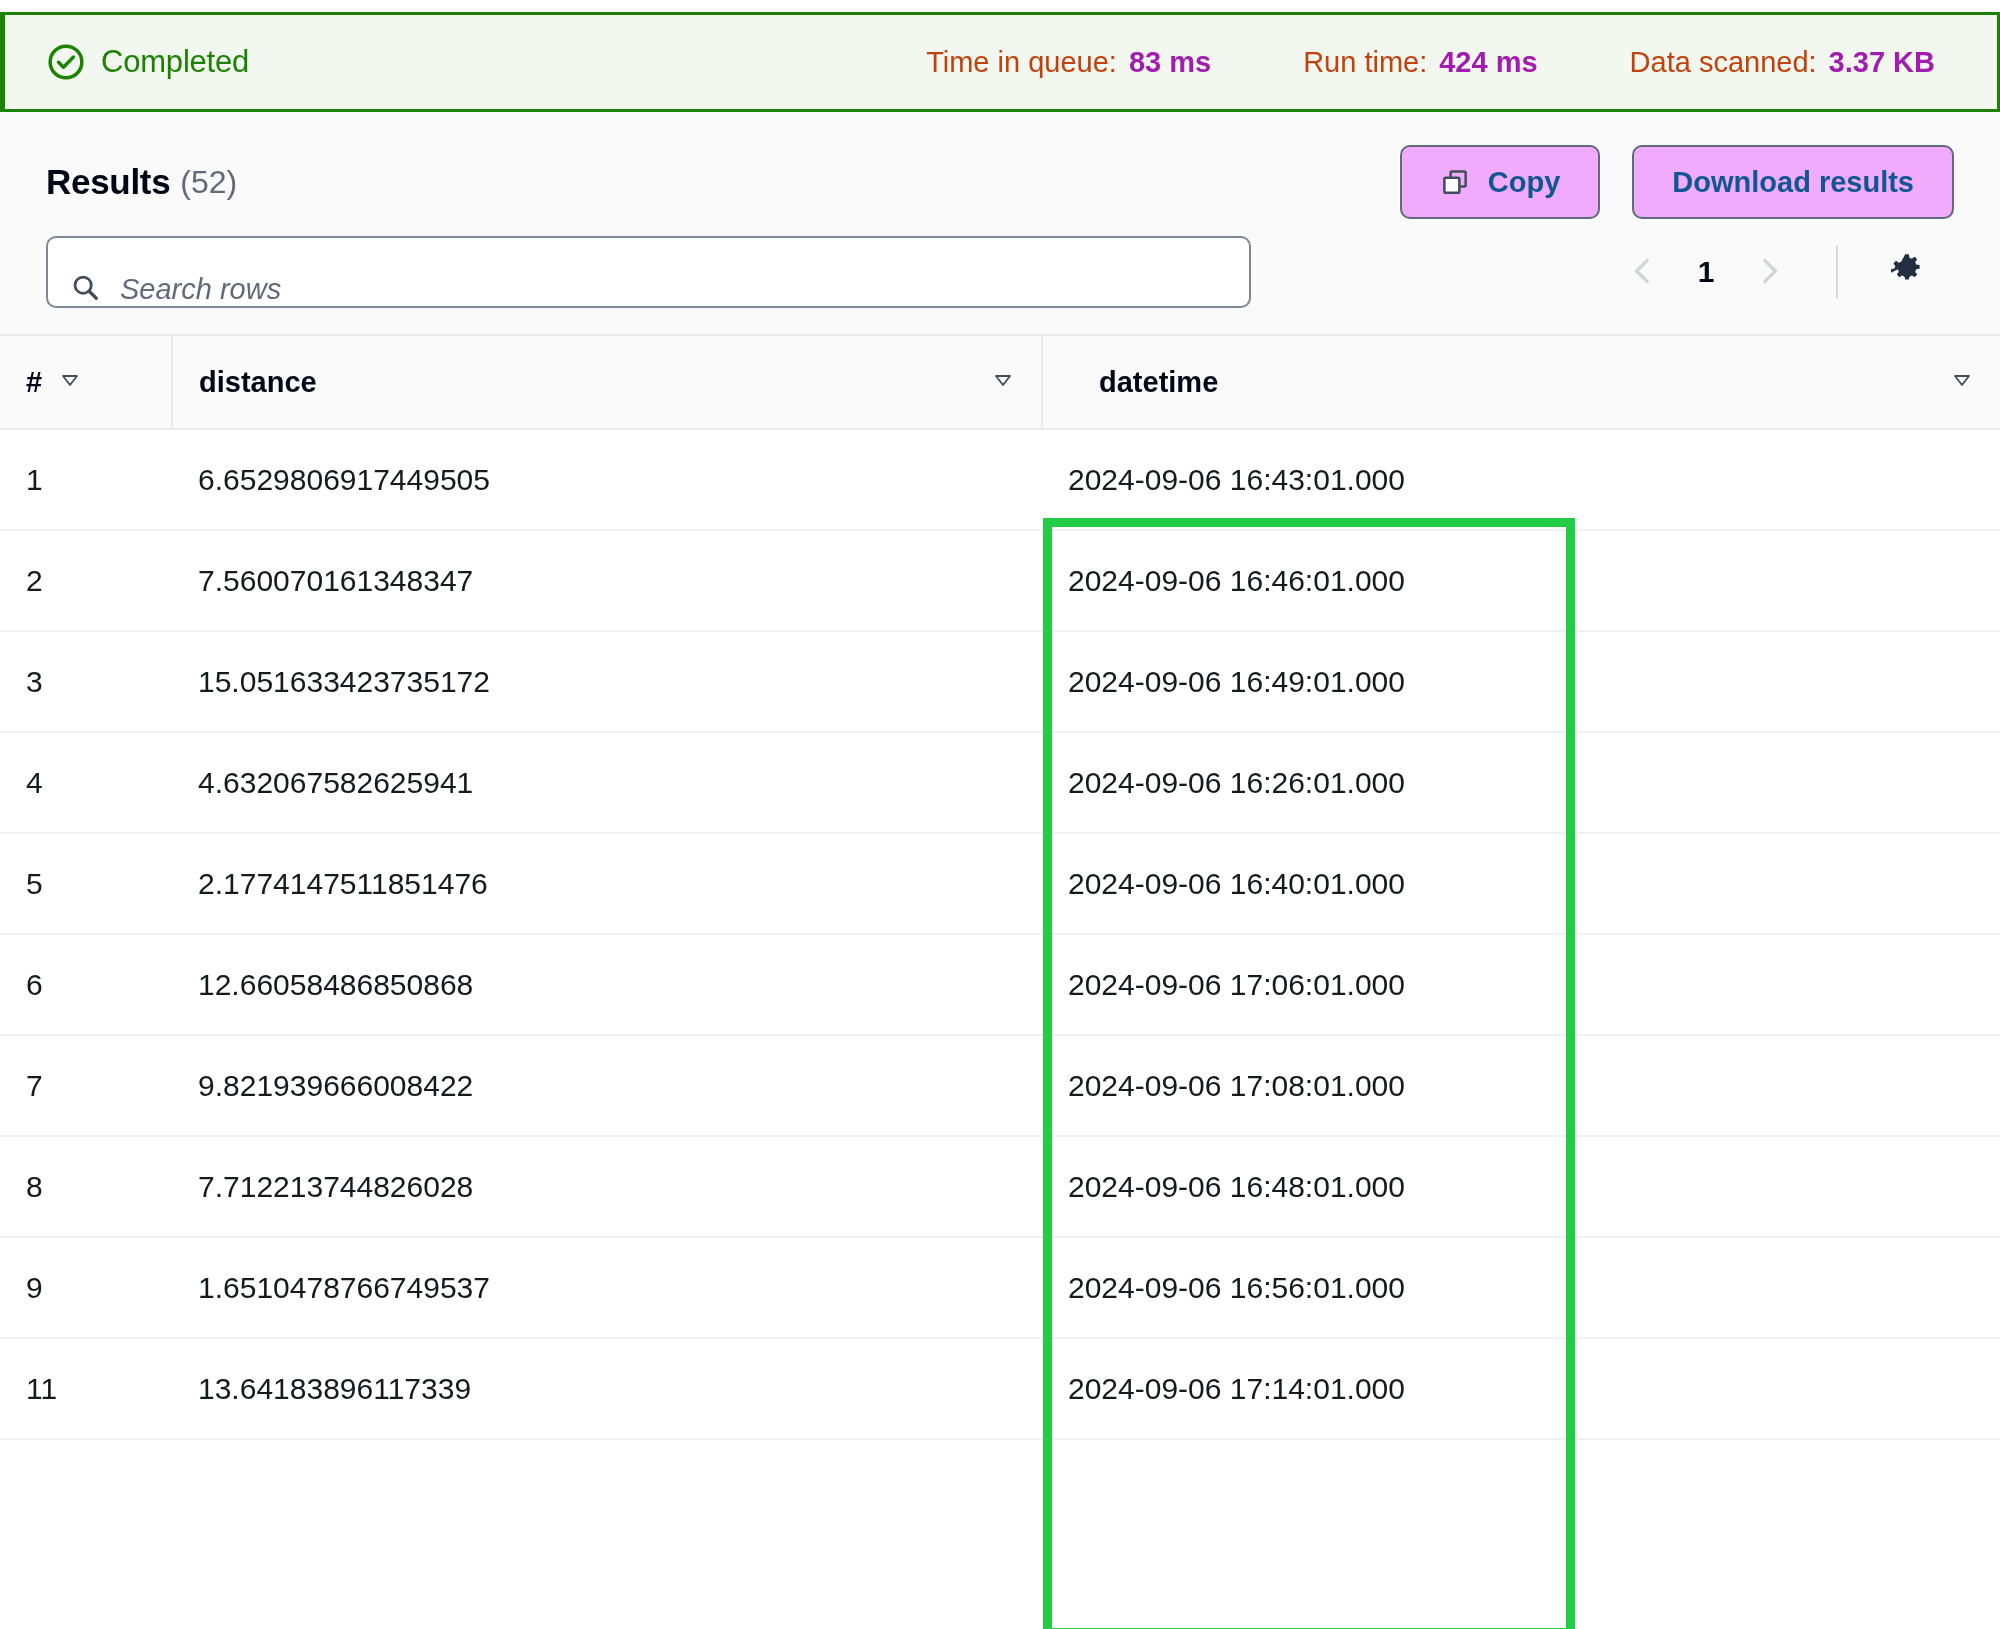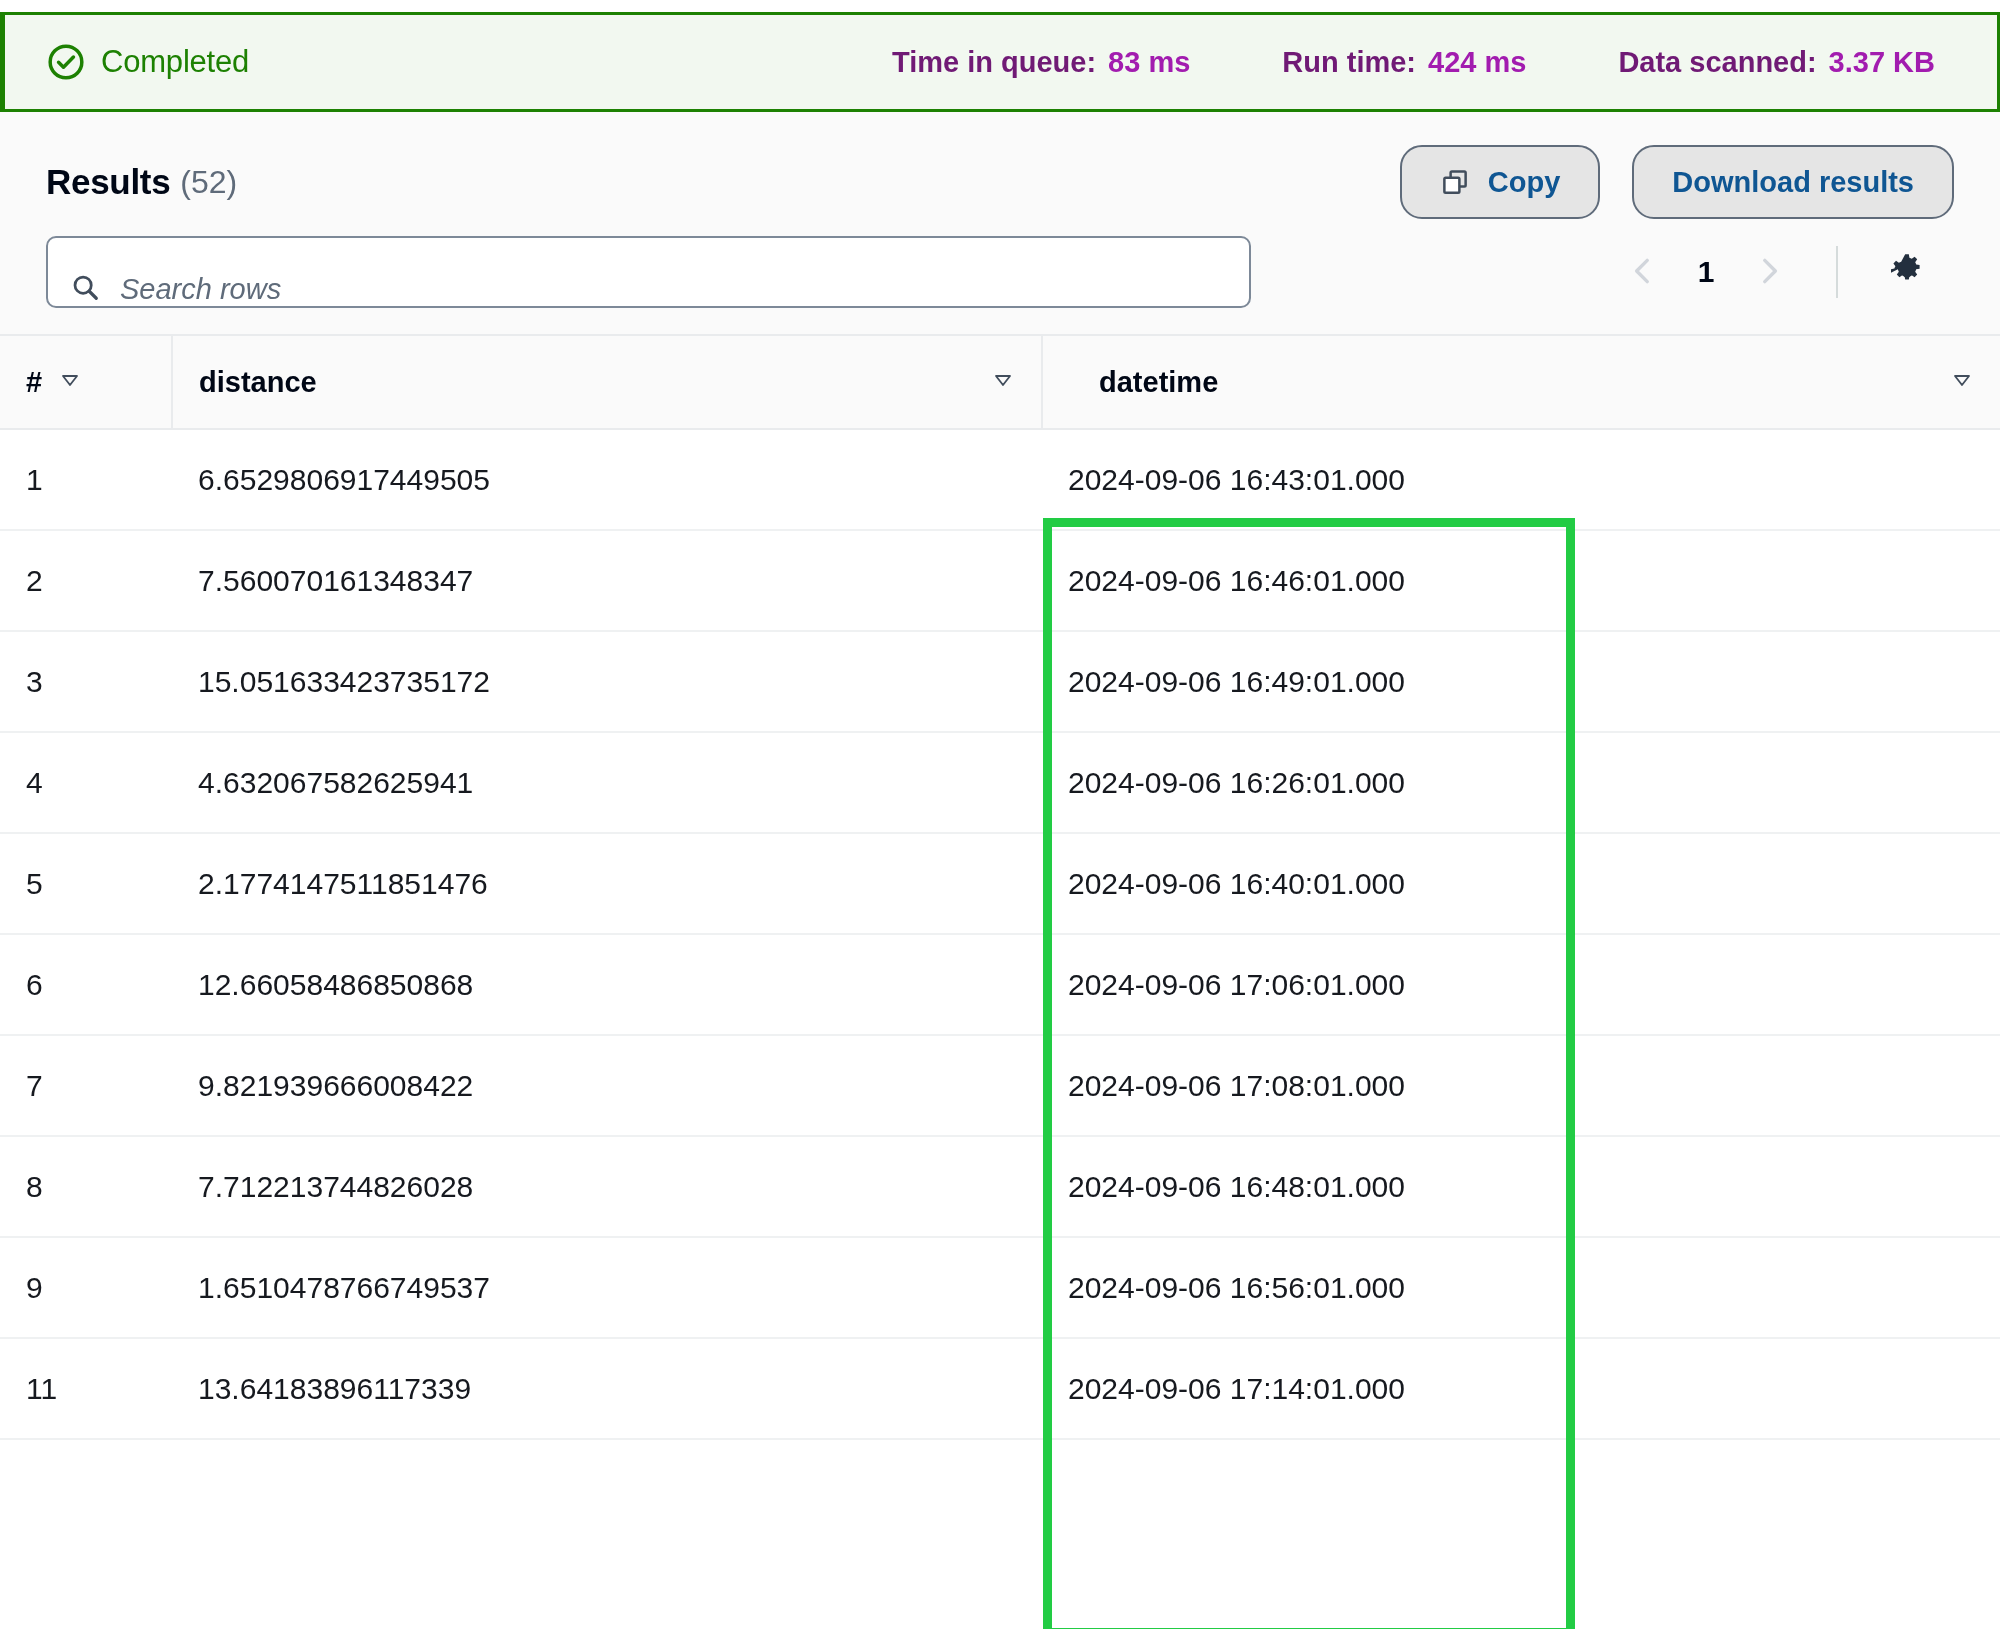--- a/index.html
+++ b/index.html
@@ -44,21 +44,21 @@
     letter-spacing: -0.2px;
   }
   .status-metrics {
     margin-left: auto;
     display: flex;
     align-items: center;
     gap: 92px;
     padding-right: 20px;
   }
   .metric { font-size: 29px; white-space: nowrap; }
-  .metric .m-label { color: #701a75; font-weight: 700; }
+  .metric .m-label { color: #c2410c; font-weight: 400; }
   .metric .m-value { color: #a21caf; font-weight: 700; margin-left: 12px; }
 
   
   .results-bar {
     display: flex;
     align-items: center;
     padding: 38px 46px 0 46px;
     height: 102px;
     background: #fafafa;
   }
@@ -75,22 +75,22 @@
     margin-left: 10px;
   }
   .results-actions {
     margin-left: auto;
     display: flex;
     align-items: center;
     gap: 32px;
   }
   .btn {
     border: 2px solid #5f6b7a;
-    border-radius: 22px;
-    background: #e5e5e5;
+    border-radius: 10px;
+    background: #f0abfc;
     color: #0f5693;
     font-family: "Liberation Sans", sans-serif;
     font-size: 29px;
     font-weight: 700;
     height: 74px;
     padding: 0 38px;
     display: flex;
     align-items: center;
     justify-content: center;
     gap: 18px;

